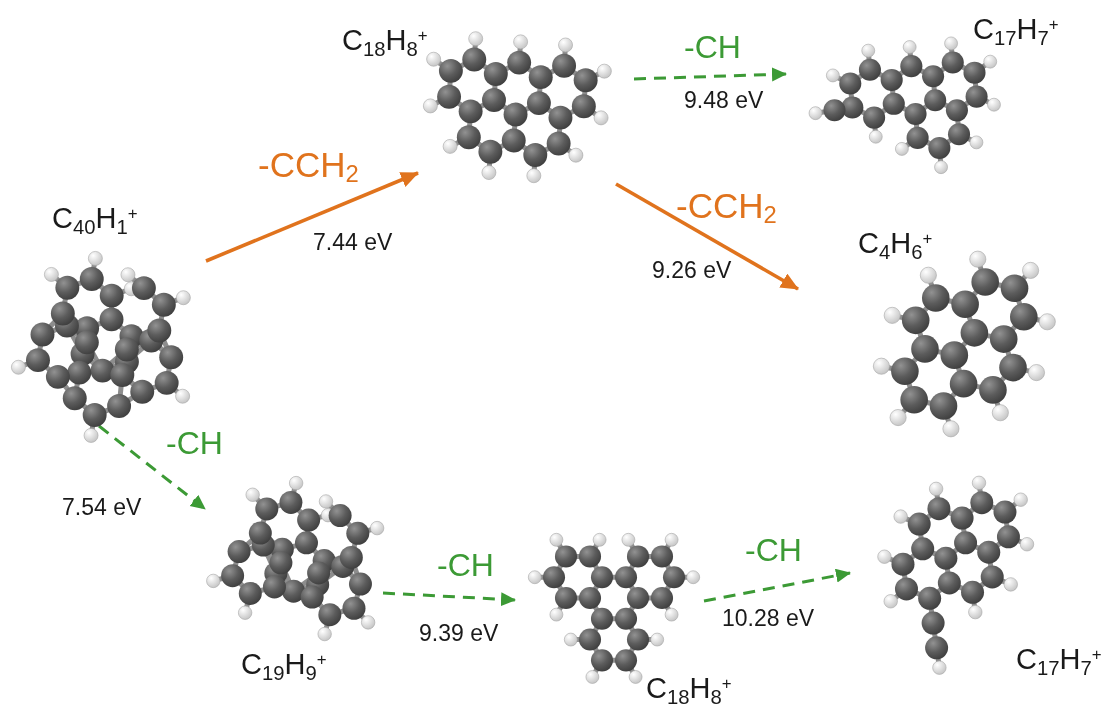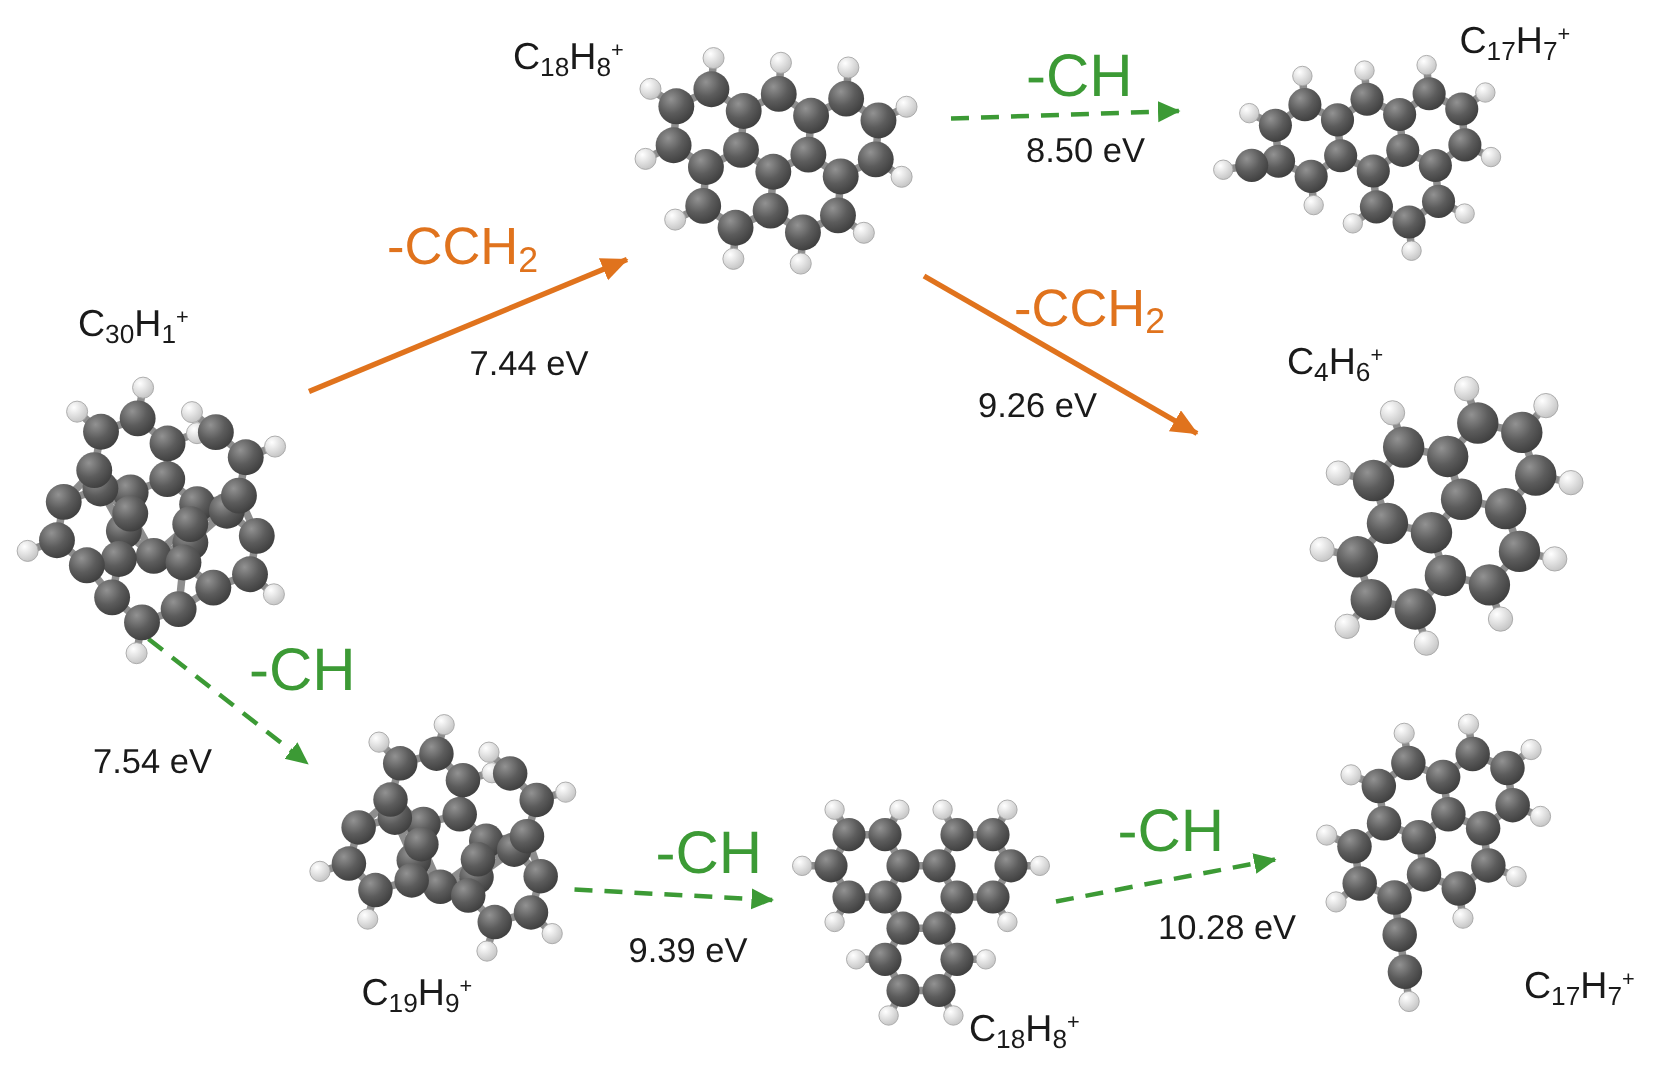--- a/index.html
+++ b/index.html
@@ -1,27 +1,27 @@
 <!DOCTYPE html>
 <html style="--orange: #e0731d; --green: #3c9a35; --text: #1a1a1a; --bg: #ffffff;"><head>
 <meta charset="utf-8">
 <style>
   :root{ --orange:#e0731d; --green:#3c9a35; --text:#1a1a1a; --bg:#ffffff; }
   *{margin:0;padding:0;box-sizing:border-box}
   html,body{background:#fff}
   .canvas{position:relative;width:1106px;height:720px;background:var(--bg);
           font-family:"Liberation Sans",sans-serif;overflow:hidden}
   #scene{position:absolute;left:0;top:0}
-  .formula{position:absolute;font-size:25px;color:var(--text);white-space:nowrap}
+  .formula{position:absolute;font-size:29px;color:var(--text);white-space:nowrap}
   .formula sub{font-size:0.7em;vertical-align:-0.28em}
   .formula sup{font-size:0.58em;vertical-align:0.55em}
   .loss{position:absolute;font-size:35px;white-space:nowrap}
   .loss sub{font-size:0.68em;vertical-align:-0.22em}
   .loss.orange{color:var(--orange)}
-  .loss.green{color:var(--green);font-size:40px}
+  .loss.green{color:var(--green);font-size:32px}
   .energy{position:absolute;font-size:23px;color:var(--text);white-space:nowrap}
   .bond{stroke:#8d8d8d;stroke-width:5;stroke-linecap:round}
   .arr-o{stroke:var(--orange);stroke-width:3.6;fill:none}
   .arr-g{stroke:var(--green);stroke-width:3;fill:none;stroke-dasharray:12 8}
   .mk-o{fill:var(--orange)}
   .mk-g{fill:var(--green)}
 </style>
 </head>
 <body>
 
@@ -545,45 +545,45 @@
         <circle cx="929.6495194787478" cy="598.3373256432292" r="11.5" fill="url(#gradC)"></circle>
         <circle cx="906.4699231145783" cy="588.9721608078313" r="11.5" fill="url(#gradC)"></circle>
         <circle cx="902.9905955905766" cy="564.215459089292" r="11.5" fill="url(#gradC)"></circle>
         <circle cx="992.2283956954259" cy="576.9195934885169" r="11.5" fill="url(#gradC)"></circle>
         <circle cx="972.5281268552578" cy="592.3111303716582" r="11.5" fill="url(#gradC)"></circle>
         <circle cx="933.1288470027495" cy="623.0940273617684" r="11.5" fill="url(#gradC)"></circle>
         <circle cx="936.6081745267511" cy="647.8507290803077" r="11.5" fill="url(#gradC)"></circle>
       </g>
   </svg>
 
-  <div class="formula" style="left:52px;top:202px"><span>C</span><sub>30</sub><span>H</span><sub>1</sub><sup>+</sup></div>
+  <div class="formula" style="left:52px;top:202px"><span>C</span><sub>40</sub><span>H</span><sub>1</sub><sup>+</sup></div>
 
   <div class="formula" style="left:342px;top:24px"><span>C</span><sub>18</sub><span>H</span><sub>8</sub><sup>+</sup></div>
 
   <div class="formula" style="left:973px;top:13px"><span>C</span><sub>17</sub><span>H</span><sub>7</sub><sup>+</sup></div>
 
   <div class="formula" style="left:858px;top:227px"><span>C</span><sub>4</sub><span>H</span><sub>6</sub><sup>+</sup></div>
 
   <div class="formula" style="left:241px;top:648px"><span>C</span><sub>19</sub><span>H</span><sub>9</sub><sup>+</sup></div>
 
   <div class="formula" style="left:646px;top:672px"><span>C</span><sub>18</sub><span>H</span><sub>8</sub><sup>+</sup></div>
 
   <div class="formula" style="left:1016px;top:643px"><span>C</span><sub>17</sub><span>H</span><sub>7</sub><sup>+</sup></div>
 
   <div class="loss orange" style="left:258px;top:145px"><span>-CCH</span><sub>2</sub></div>
   <div class="energy" style="left:313px;top:229px">7.44 eV</div>
 
   <div class="loss green" style="left:684px;top:29px"><span>-CH</span><sub></sub></div>
-  <div class="energy" style="left:684px;top:87px">8.50 eV</div>
+  <div class="energy" style="left:684px;top:87px">9.48 eV</div>
 
   <div class="loss orange" style="left:676px;top:186px"><span>-CCH</span><sub>2</sub></div>
   <div class="energy" style="left:652px;top:257px">9.26 eV</div>
 
   <div class="loss green" style="left:166px;top:425px"><span>-CH</span><sub></sub></div>
   <div class="energy" style="left:62px;top:494px">7.54 eV</div>
 
   <div class="loss green" style="left:437px;top:547px"><span>-CH</span><sub></sub></div>
   <div class="energy" style="left:419px;top:620px">9.39 eV</div>
 
   <div class="loss green" style="left:745px;top:532px"><span>-CH</span><sub></sub></div>
-  <div class="energy" style="left:772px;top:605px">10.28 eV</div>
+  <div class="energy" style="left:722px;top:605px">10.28 eV</div>
 
 </div>
 
 </body></html>

